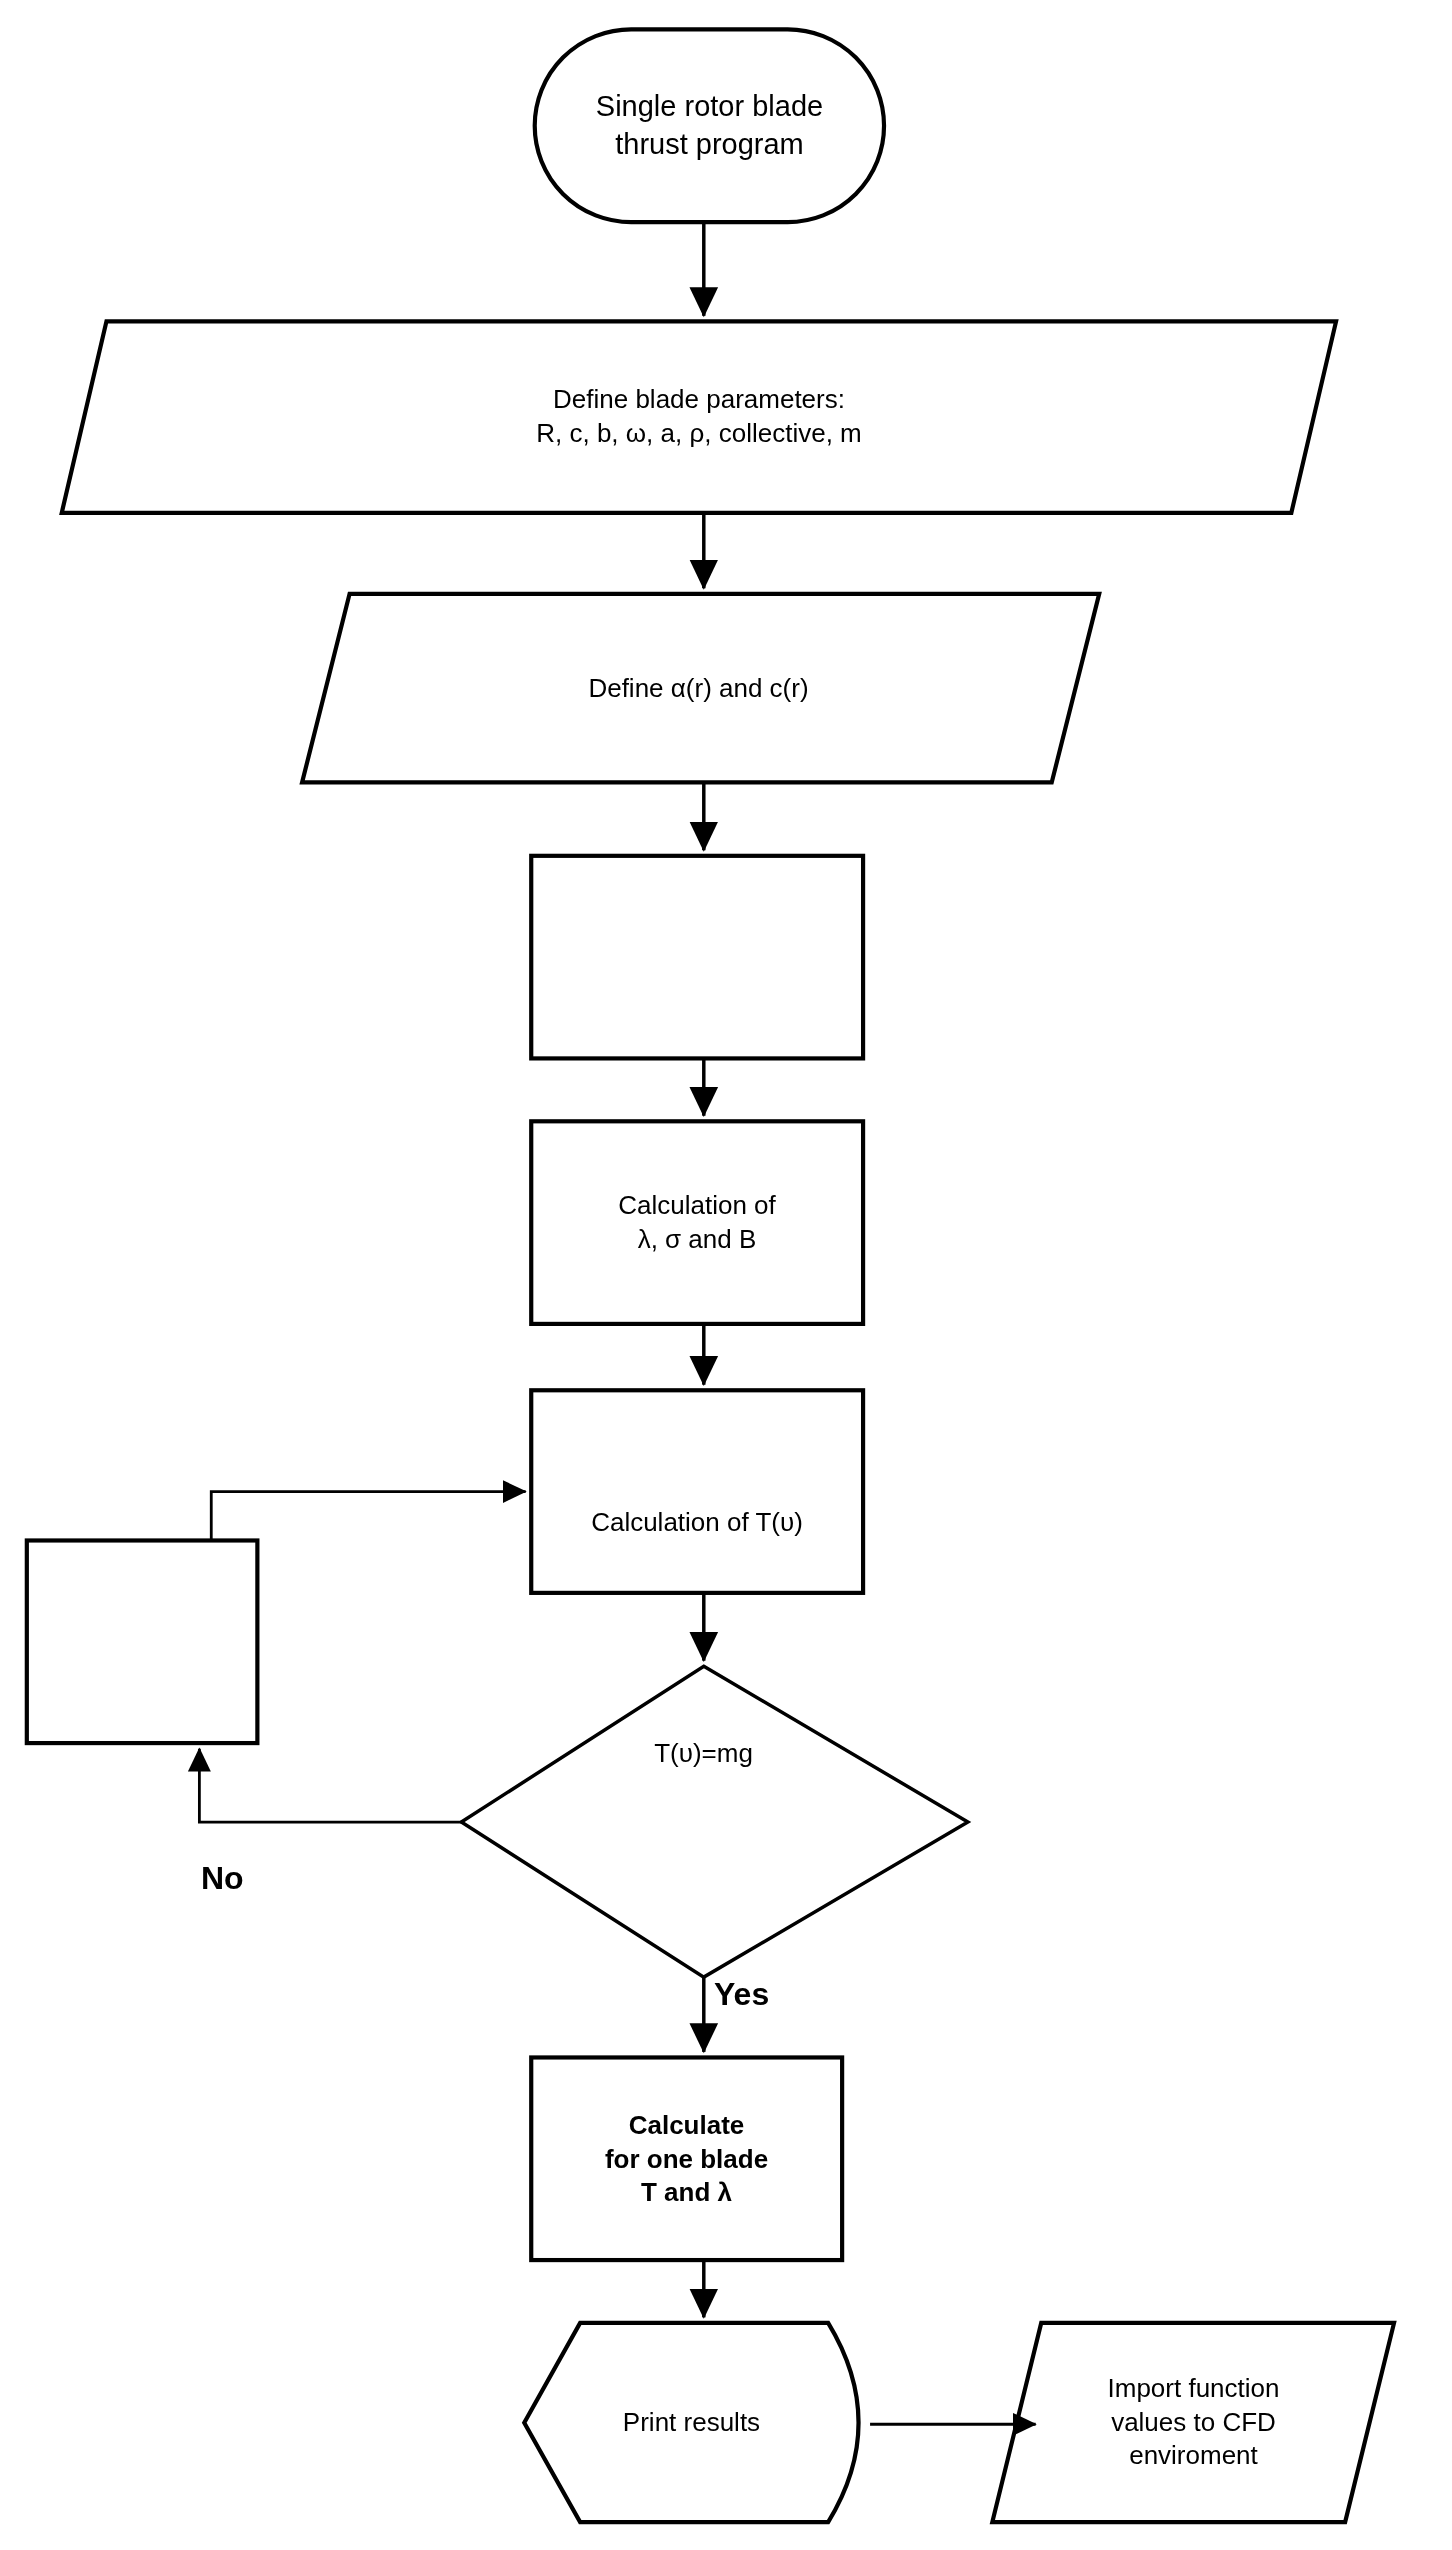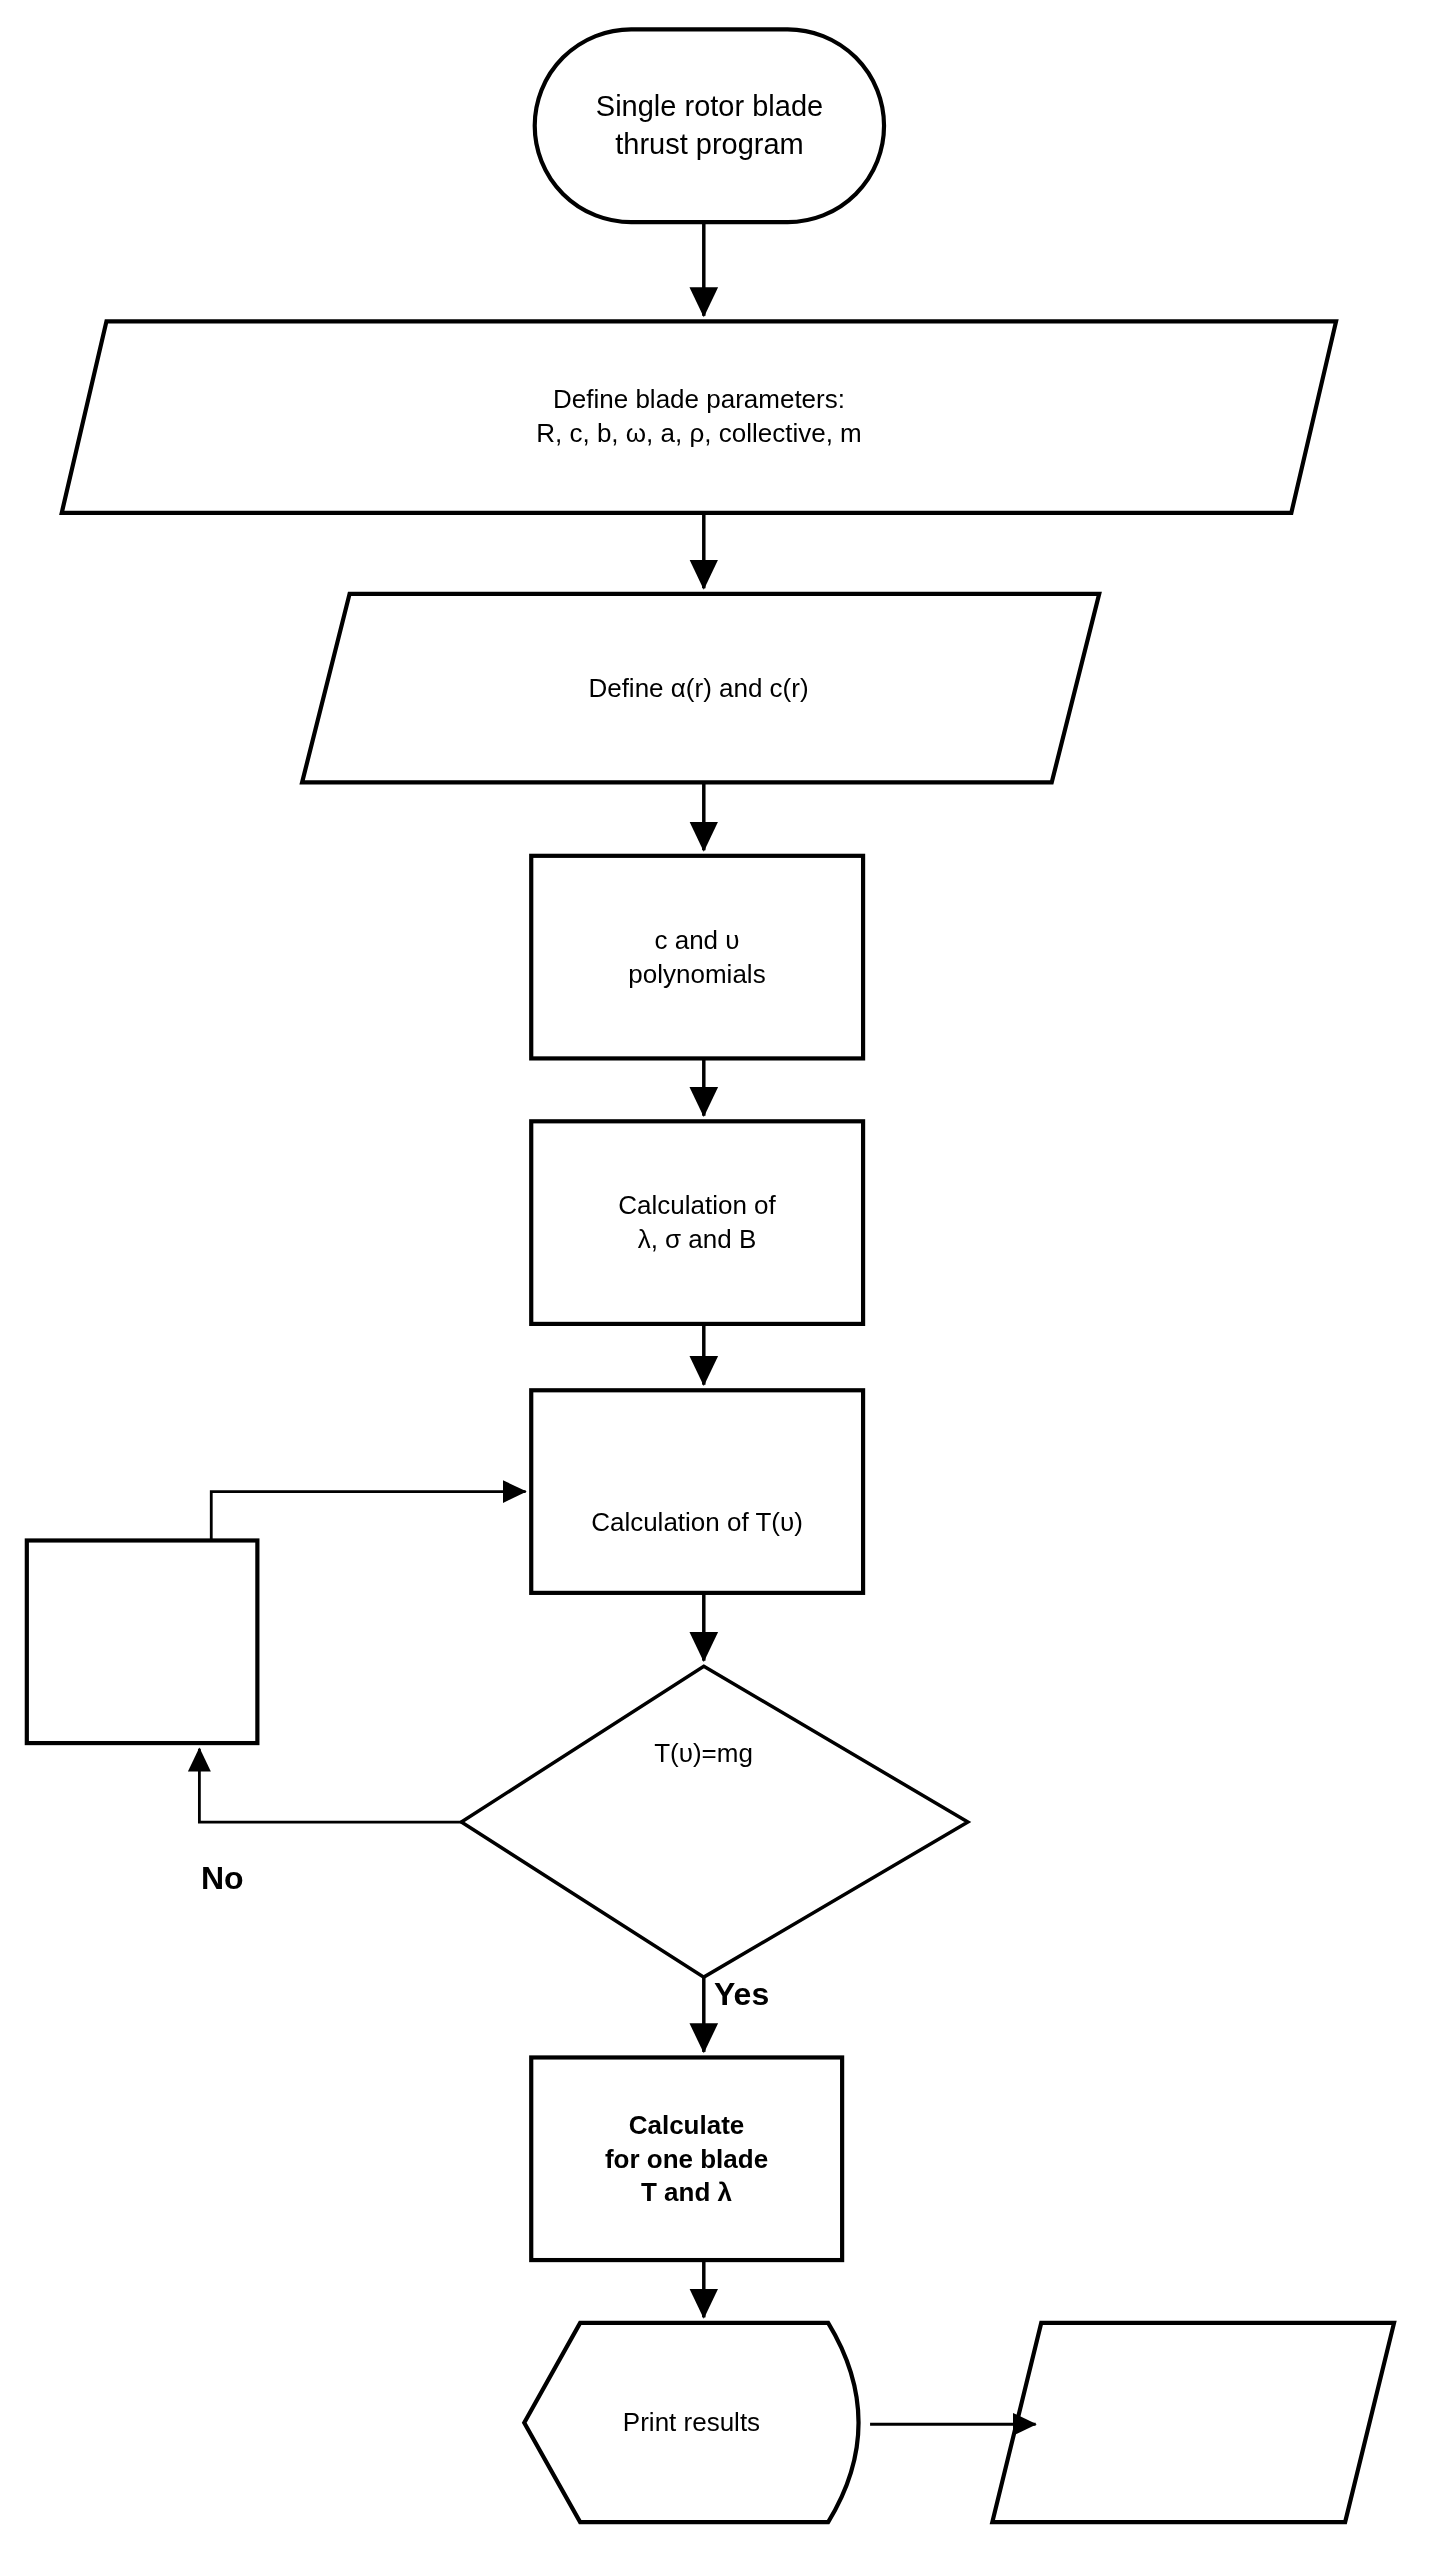--- a/index.html
+++ b/index.html
@@ -76,36 +76,37 @@
   </svg>
 
   <div class="node-label t-start" style="left:535px;top:29px;width:349px;height:193px;">Single rotor blade
 thrust program</div>
 
   <div class="node-label t-body" style="left:119px;top:321px;width:1160px;height:191px;">Define blade parameters:
 R, c, b, ω, a, ρ, collective, m</div>
 
   <div class="node-label t-body" style="left:328px;top:594px;width:741px;height:189px;">Define α(r) and c(r)</div>
 
-  <div class="node-label t-body" style="left:531px;top:856px;width:332px;height:203px;">c and υ
-polynomials</div>
 
   <div class="node-label t-body" style="left:531px;top:1121px;width:332px;height:203px;">Calculation of
 λ, σ  and B</div>
 
   <div class="node-label t-body" style="left:531px;top:1421px;width:332px;height:203px;">Calculation of T(υ)</div>
 
 
   <div class="node-label t-body" style="left:564px;top:1733px;width:279px;height:42px;">T(υ)=mg</div>
 
   <div class="node-label t-body" style="left:531px;top:2058px;width:311px;height:203px;font-weight:bold;">Calculate
 for one blade
 T and λ</div>
 
   <div class="node-label t-body" style="left:545px;top:2323px;width:293px;height:199px;">Print results</div>
 
+  <div class="node-label t-body" style="left:1033px;top:2323px;width:321px;height:199px;">Import function
+values to CFD
+enviroment</div>
 
   <div class="t-edge" style="left:201px;top:1860px;">No</div>
 
   <div class="t-edge" style="left:714px;top:1976px;">Yes</div>
 
 </div>
 
 
 </body></html>

